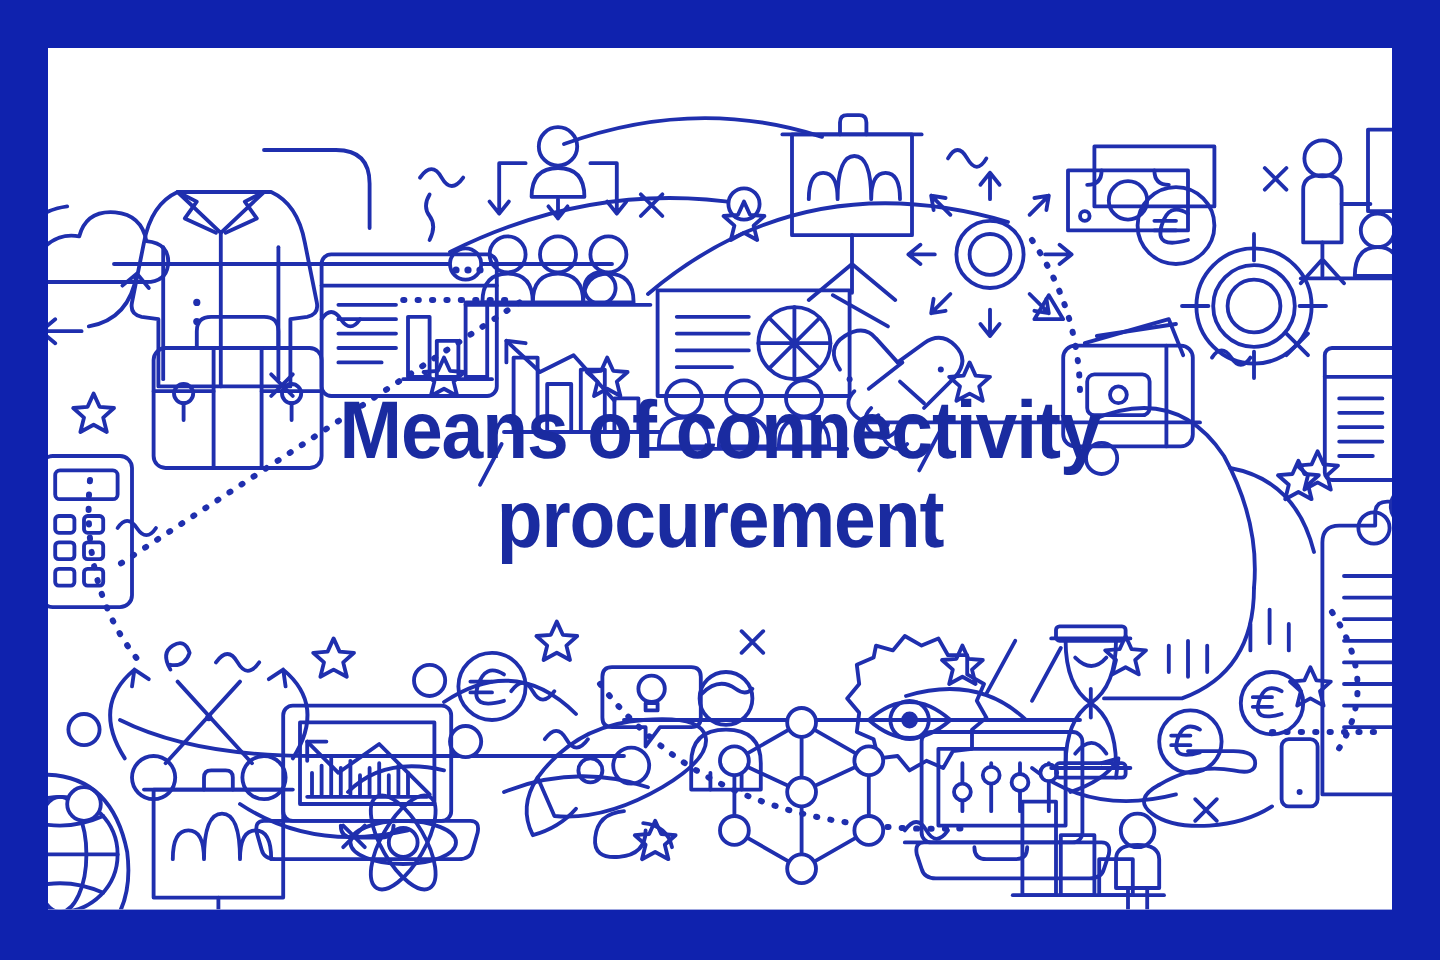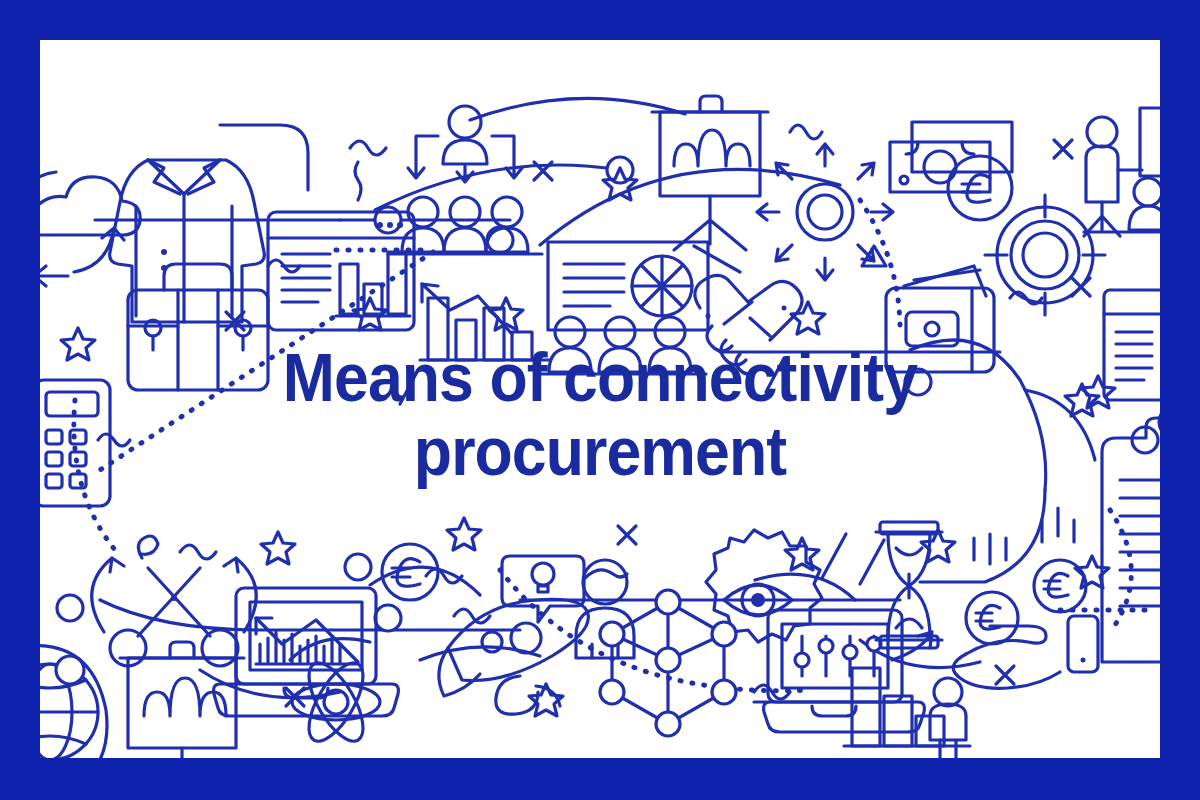--- a/index.html
+++ b/index.html
@@ -15,21 +15,21 @@
     box-sizing:border-box;
   }
   #canvas{
     position:absolute;left:40px;top:40px;
     width:1120px;height:718px;
     background:#ffffff;
     overflow:hidden;
   }
   #art{position:absolute;left:0;top:0;width:1120px;height:718px;}
   #title-block{
-    position:absolute;left:0;top:300px;width:1120px;
+    position:absolute;left:0;top:282px;width:1120px;
     text-align:center;
     pointer-events:none;
   }
   .tline{
     display:block;
     color:#1a2ba0;
     font-family:"Liberation Sans","DejaVu Sans",sans-serif;
     font-weight:700;
     font-size:68px;
     line-height:74px;

